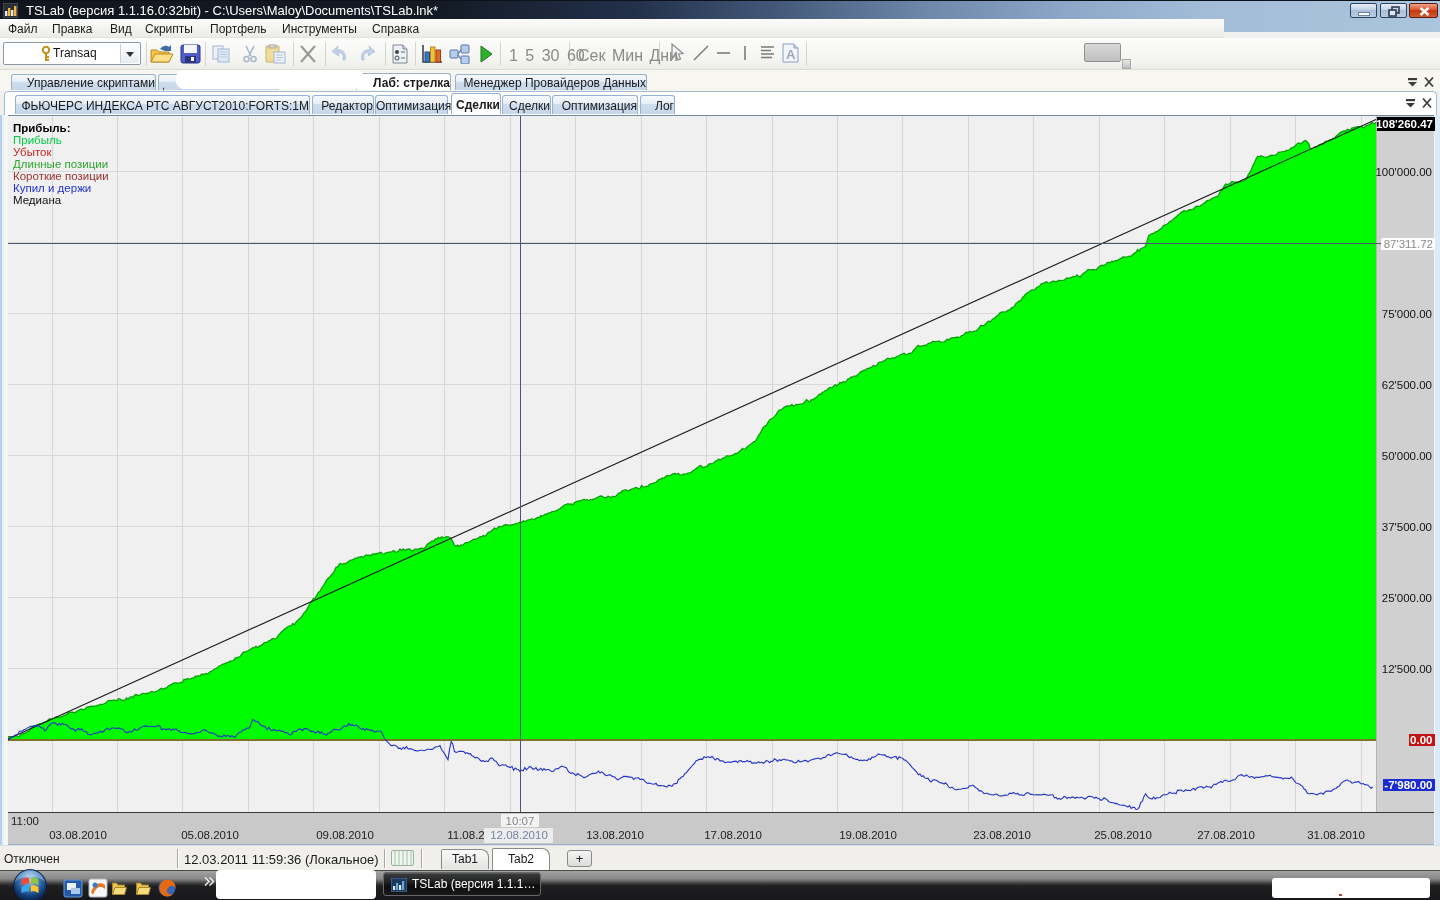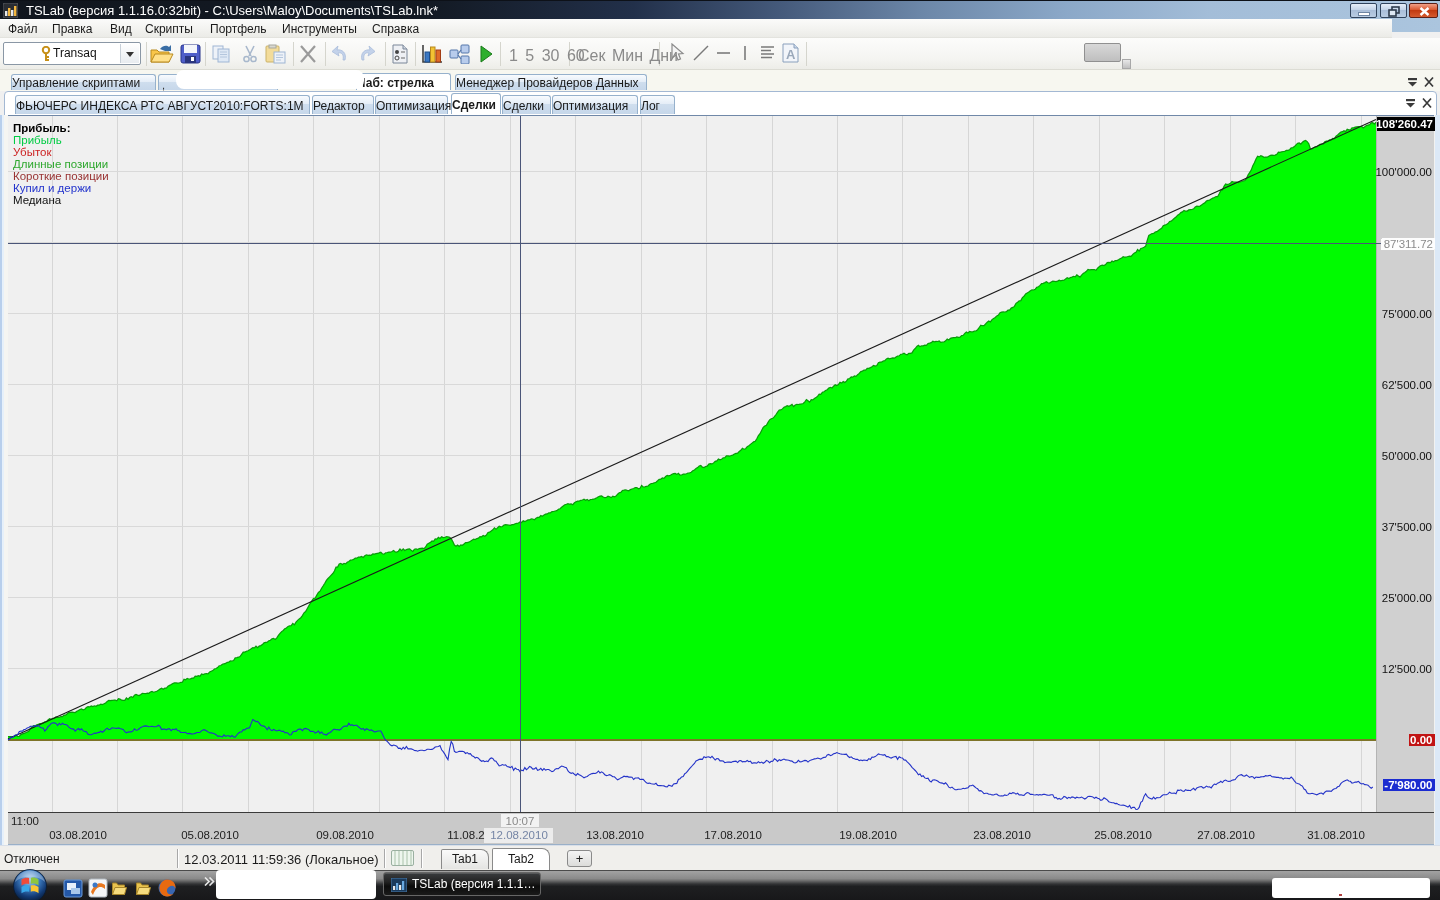--- a/index.html
+++ b/index.html
@@ -1,37 +1,37 @@
 <!DOCTYPE html>
 <html><head><meta charset="utf-8"><title>TSLab</title>
 <style>
 *{margin:0;padding:0;box-sizing:border-box;}
 html,body{width:1440px;height:900px;overflow:hidden;font-family:"Liberation Sans",sans-serif;background:#f0f0f0;}
 .abs{position:absolute;}
 #titlebar{position:absolute;left:0;top:0;width:1440px;height:32px;
  background:linear-gradient(90deg,#11161e 0%,#131a24 30%,#22304a 44%,#44597a 54%,#6c87a8 64%,#8ba8c8 74%,#a3bdd8 84%,#abc5de 100%);border-top:1px solid #0d1118;}
 #titlebar .ttxt{position:absolute;left:26px;top:2px;color:#fff;font-size:13px;white-space:pre;}
-#menubar{position:absolute;left:0;top:19px;width:1392px;height:19px;
+#menubar{position:absolute;left:0;top:19px;width:1224px;height:19px;
  background:linear-gradient(180deg,#fbfbfa 0%,#f2f2ef 60%,#ebebe7 100%);border-bottom:1px solid #e3e3de;}
 #menubar span{position:absolute;top:3px;font-size:12px;color:#1a1a1a;}
 #toolbar{position:absolute;left:0;top:38px;width:1440px;height:32px;
  background:linear-gradient(180deg,#fcfcfb 0%,#f4f4f1 70%,#ededE8 100%);border-bottom:1px solid #dcdcd4;}
 .tsep{position:absolute;top:4px;width:1px;height:24px;background:#d5d5cd;}
 .gtxt{position:absolute;top:9px;font-size:16px;color:#8a8a8a;}
 #combo1{position:absolute;left:3px;top:4px;width:138px;height:23px;background:#fff;border:1px solid #8a97a5;border-radius:2px;}
 #combo1 .ctxt{position:absolute;left:49px;top:3px;font-size:12px;color:#111;}
 #combo1 .cbtn{position:absolute;right:1px;top:1px;width:19px;height:19px;border-left:1px solid #c8d0d8;background:linear-gradient(180deg,#fefefe,#e8ecf0);}
 .darr{width:0;height:0;border-left:4px solid transparent;border-right:4px solid transparent;border-top:5px solid #333;position:absolute;left:5px;top:8px;}
 #combo2{position:absolute;left:808px;top:4px;width:273px;height:24px;background:#fff;border:1px solid #98a8b8;border-radius:3px;}
 #combo2 .ctxt{position:absolute;left:8px;top:5px;font-size:11.4px;color:#222;white-space:nowrap;}
 #graybtn{position:absolute;left:1084px;top:5px;width:37px;height:19px;background:linear-gradient(180deg,#d8d8d8,#bfbfbf);border:1px solid #909090;border-radius:2px;}
 #grip2{position:absolute;left:1122px;top:21px;width:9px;height:10px;background:linear-gradient(180deg,#e8e8e8,#c0c0c0);border:1px solid #a8a8a8;}
 #tabrow1{position:absolute;left:0;top:70px;width:1440px;height:21px;background:#f7f7f0;}
 #tabrow2bg{position:absolute;left:4px;top:91px;width:1433px;height:754px;background:#fff;border:1px solid #a3b8d3;border-radius:4px 4px 0 0;}
-.tab{position:absolute;font-size:12px;color:#1a1a1a;text-align:left;border:1px solid #96b1cc;border-bottom:none;border-radius:3px 3px 0 0;background:linear-gradient(180deg,#f8fbfe 0%,#e4edf7 45%,#cfdeee 46%,#c6d7ea 100%);}
+.tab{position:absolute;font-size:12px;color:#1a1a1a;text-align:right;border:1px solid #96b1cc;border-bottom:none;border-radius:3px 3px 0 0;background:linear-gradient(180deg,#f8fbfe 0%,#e4edf7 45%,#cfdeee 46%,#c6d7ea 100%);}
 .tab.active{background:#fff;font-weight:bold;}
 #statusbar{position:absolute;left:0;top:845px;width:1440px;height:25px;background:#f0efec;border-top:1px solid #d9dfe8;}
 #statusbar .stxt{position:absolute;top:6px;font-size:12px;color:#1a1a1a;}
 .ssep{position:absolute;top:3px;width:1px;height:19px;background:#a8a8a8;box-shadow:1px 0 0 #fff;}
 .stab{position:absolute;top:3px;height:20px;font-size:12px;color:#1a1a1a;text-align:center;border:1px solid #8a8a8a;border-bottom:none;background:linear-gradient(180deg,#fafafa,#e4e4e2);border-radius:2px 8px 0 0;}
 .stab.active{background:#fff;height:22px;top:2px;z-index:3;}
 #plusbtn{position:absolute;left:567px;top:4px;width:25px;height:17px;border:1px solid #8a8a8a;border-radius:3px;background:linear-gradient(180deg,#f4f4f4,#dcdcda);font-size:13px;color:#222;text-align:center;line-height:15px;}
 #taskbar{position:absolute;left:0;top:870px;width:1440px;height:30px;border-top:1px solid #4a4a4a;
  background:linear-gradient(180deg,#a2a2a2 0%,#8a8a8a 26%,#6e6e6e 33%,#323335 45%,#1e1f21 53%,#18181a 100%);}
 #tsbtn{position:absolute;left:383px;top:1px;width:158px;height:24px;border:1px solid #666;border-radius:3px;

